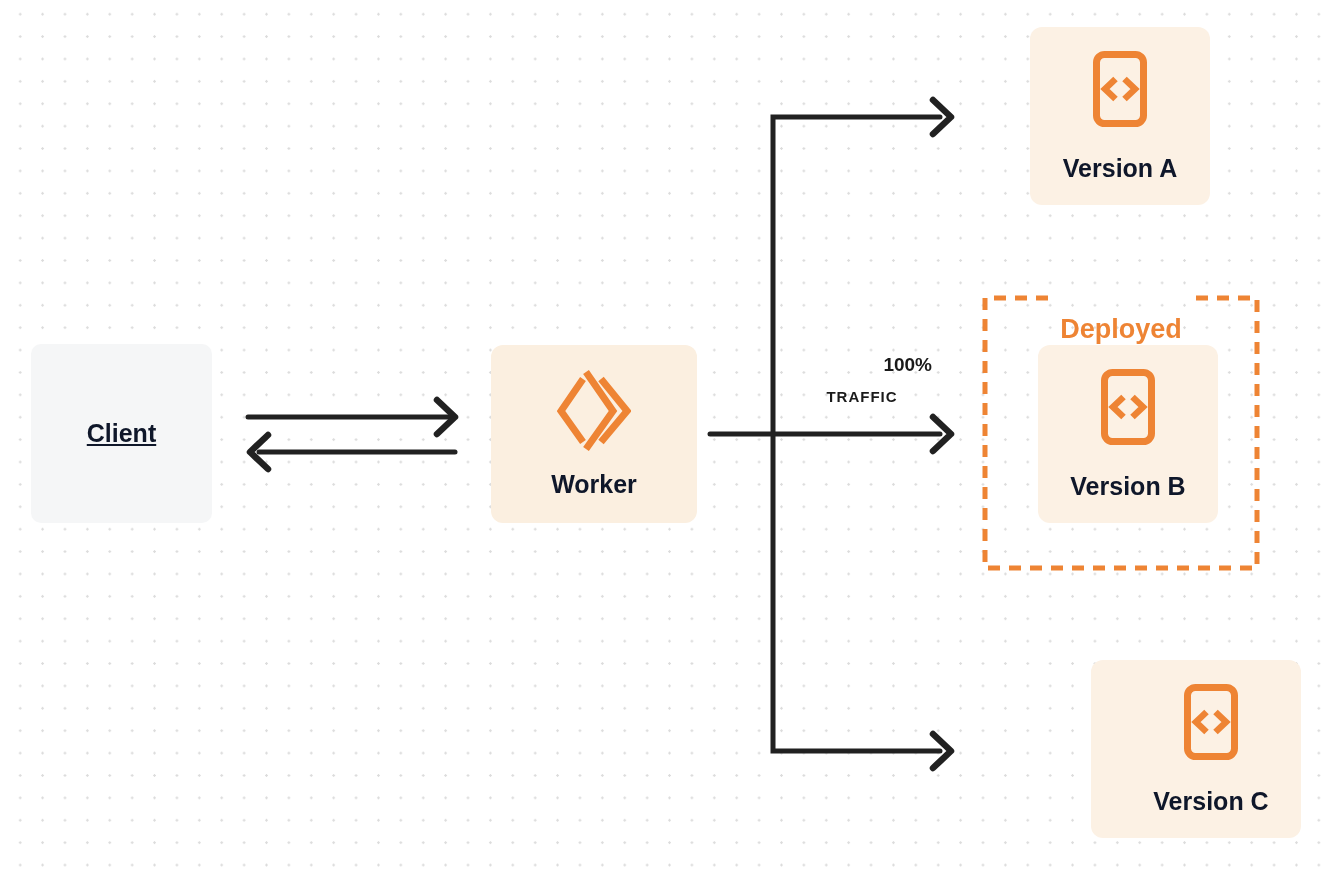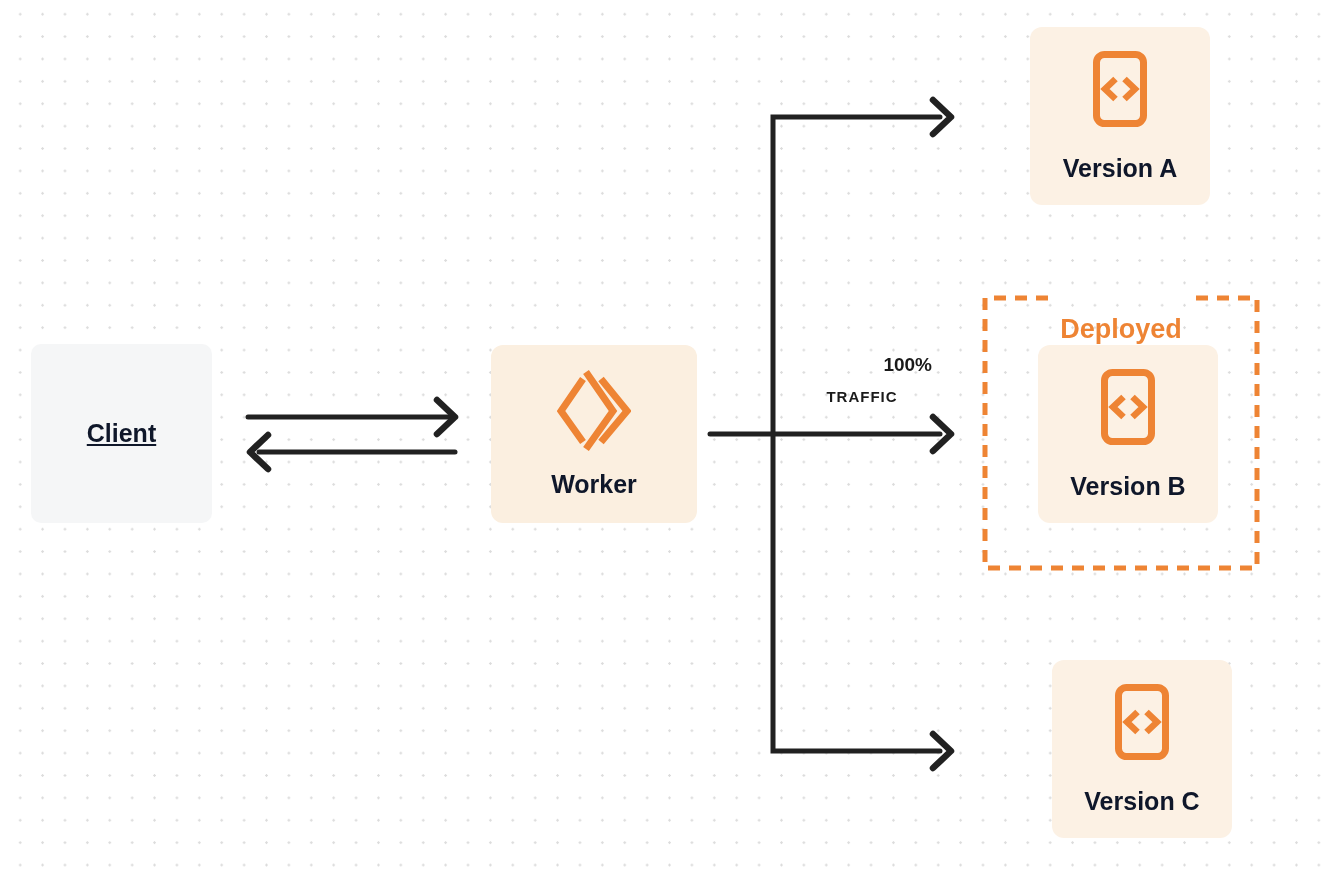--- a/index.html
+++ b/index.html
@@ -74,21 +74,21 @@
     background: #FBEFE0;
     gap: 20px;
   }
   .version-card {
     width: 180px; height: 178px;
     background: #FCF1E4;
     gap: 27px;
   }
   .version-a { left: 1030px; top: 27px; }
   .version-b { left: 1030px; top: 345px; margin-left: 8px; }
-  .version-c { left: 1052px; top: 660px; }
+  .version-c { left: 1091px; top: 660px; padding-left: 30px; }
   .icon { display: block; }
   .deployed-label {
     position: absolute;
     left: 1046px; top: 285px;
     width: 150px;
     text-align: center;
     font-size: 27px;
     line-height: 31px;
     font-weight: 700;
     color: #EE8434;

